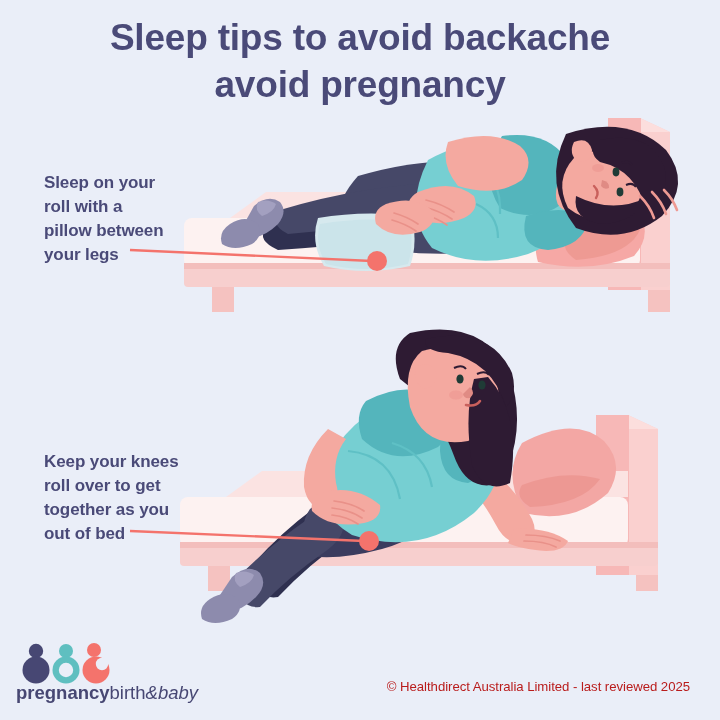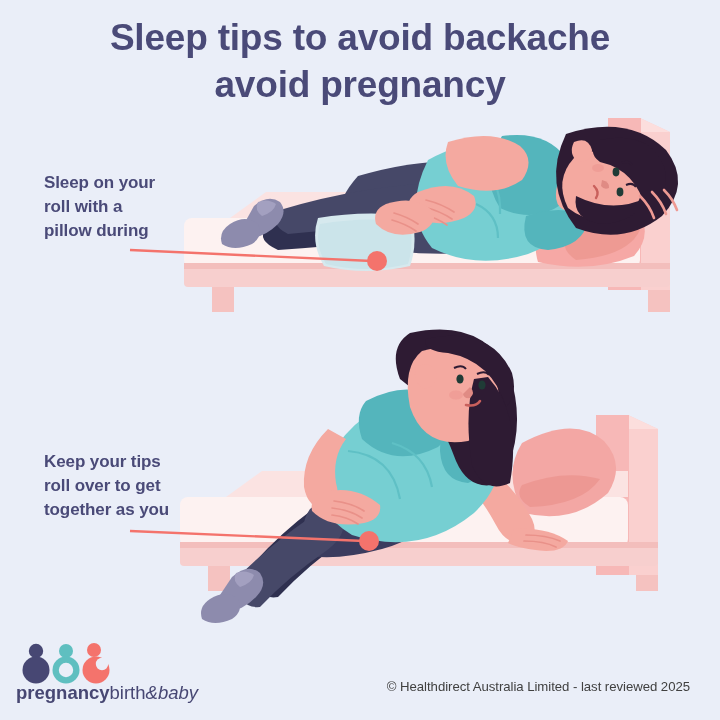--- a/index.html
+++ b/index.html
@@ -58,21 +58,21 @@
   .scene { position: absolute; }
   #scene-1 { left: 170px; top: 100px; width: 550px; height: 215px; }
   #scene-2 { left: 170px; top: 325px; width: 550px; height: 310px; }
 
   
   #logo { position: absolute; left: 16px; top: 637px; width: 200px; height: 66px; }
   .copyright {
     position: absolute;
     right: 18px;
     top: 679px;
-    color: #404040;
+    color: #b91c1c;
     font-size: 13.2px;
     font-weight: 400;
     letter-spacing: -0.05px;
     white-space: nowrap;
   }
 </style>
 </head>
 <body>
 
 <div id="canvas">
@@ -244,32 +244,34 @@
     <path d="M300 62 q6 6 0 11 q-6 1 -7 -4" fill="#E08B84"></path>
 
     <path d="M296 80 q10 2 14 -4" fill="none" stroke="#C9605C" stroke-width="2.6" stroke-linecap="round"></path>
 
     <ellipse cx="286" cy="70" rx="7" ry="4.5" fill="#EE9A93" opacity="0.7"></ellipse>
   </svg>
 
   <div class="caption" id="caption-1">
     <span class="ln">Sleep on your</span>
     <span class="ln">roll with a</span>
-    <span class="ln">pillow during</span>
+    <span class="ln">pillow between</span>
+    <span class="ln">your legs</span>
   </div>
 
   <svg class="leader" id="leader-1" viewBox="0 0 260 36">
     <line x1="0" y1="7" x2="242" y2="18" stroke="#F4736C" stroke-width="2.4"></line>
     <circle cx="247" cy="18" r="10" fill="#F4736C"></circle>
   </svg>
 
   <div class="caption" id="caption-2">
-    <span class="ln">Keep your tips</span>
+    <span class="ln">Keep your knees</span>
     <span class="ln">roll over to get</span>
     <span class="ln">together as you</span>
+    <span class="ln">out of bed</span>
   </div>
 
   <svg class="leader" id="leader-2" viewBox="0 0 260 36">
     <line x1="0" y1="8" x2="234" y2="18" stroke="#F4736C" stroke-width="2.4"></line>
     <circle cx="239" cy="18" r="10" fill="#F4736C"></circle>
   </svg>
 
   <svg id="logo" viewBox="0 0 200 66">
 
     <circle cx="20" cy="14" r="7.2" fill="#474773"></circle>

